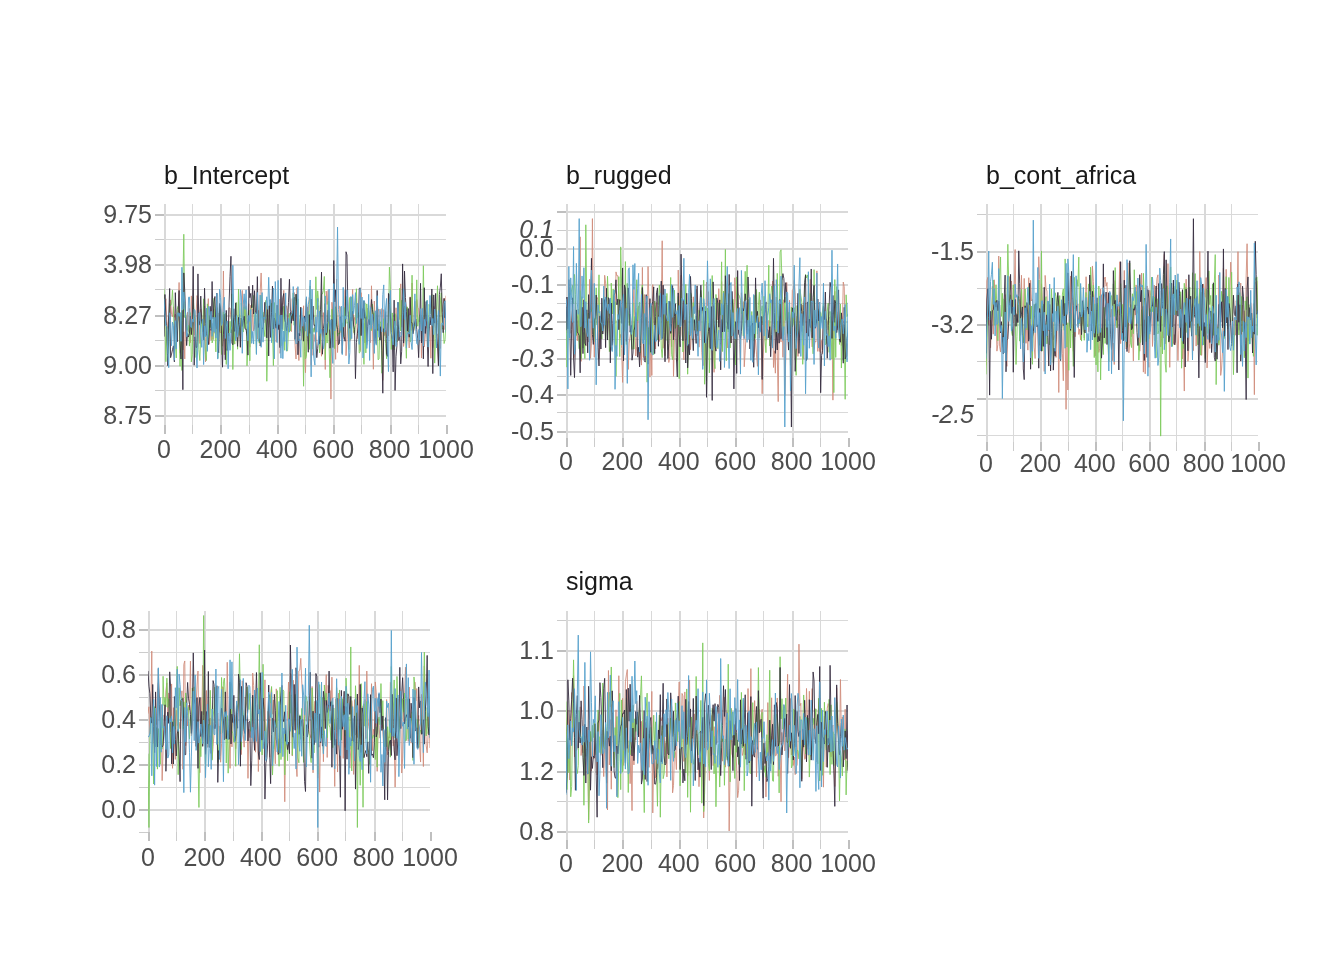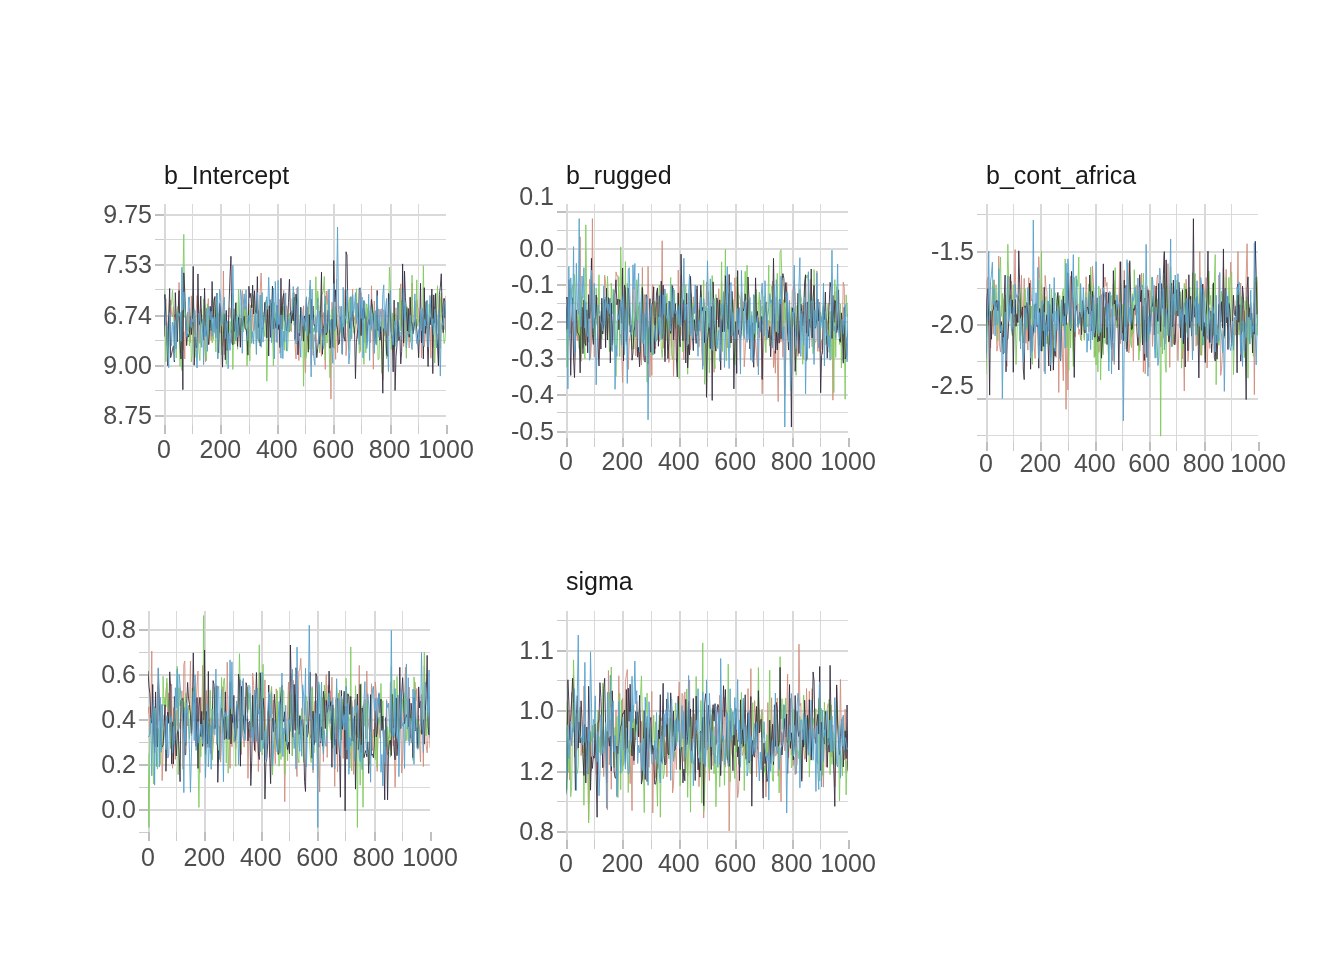--- a/index.html
+++ b/index.html
@@ -128,22 +128,22 @@
 
 <div id="page">
 
 
   <div id="facets">
       <div class="facet" style="left: 16px; top: 0px; width: 1344px; height: 960px; pointer-events: none;">
         <div class="facet-title" style="left: 148px; top: 161px;">b_Intercept</div>
         <div class="axis-y" style="left: 0px; top: 0px; width: 136px; height: 960px;">
           <div class="ytick" style="top: 414.955px;">8.75</div>
           <div class="ytick" style="top: 364.727px;">9.00</div>
-          <div class="ytick" style="top: 314.5px;">6.74</div>
-          <div class="ytick" style="top: 264.273px;">7.53</div>
+          <div class="ytick" style="top: 314.5px;">8.27</div>
+          <div class="ytick" style="top: 264.273px;">3.98</div>
           <div class="ytick" style="top: 214.045px;">9.75</div>
         </div>
         <div class="plotwrap" style="left: 148px; top: 204px; width: 282px; height: 221px;">
           <div class="panel">
             <div class="gridline minor-h" style="top: 185.841px;"></div>
             <div class="gridline minor-h" style="top: 135.614px;"></div>
             <div class="gridline minor-h" style="top: 85.3864px;"></div>
             <div class="gridline minor-h" style="top: 35.1591px;"></div>
             <div class="gridline major-h" style="top: 210.955px;"></div>
             <div class="gridline major-h" style="top: 160.727px;"></div>
@@ -199,25 +199,25 @@
           <div class="xlabel" style="left: 169.2px;">600</div>
           <div class="xlabel" style="left: 225.6px;">800</div>
           <div class="xlabel" style="left: 282px;">1000</div>
         </div>
       </div>
       <div class="facet" style="left: 0px; top: 0px; width: 1344px; height: 960px; pointer-events: none;">
         <div class="facet-title" style="left: 566px; top: 161px;">b_rugged</div>
         <div class="axis-y" style="left: 0px; top: 0px; width: 554px; height: 960px;">
           <div class="ytick" style="top: 430.688px;">-0.5</div>
           <div class="ytick" style="top: 394.125px;">-0.4</div>
-          <div class="ytick" style="top: 357.562px;">-0.3</div>
+          <div class="ytick" style="top: 357.562px; font-style: italic;">-0.3</div>
           <div class="ytick" style="top: 321px;">-0.2</div>
           <div class="ytick" style="top: 284.438px;">-0.1</div>
           <div class="ytick" style="top: 247.875px;">0.0</div>
-          <div class="ytick" style="top: 196px;">0.1</div>
+          <div class="ytick" style="top: 229px; font-style: italic;">0.1</div>
         </div>
         <div class="plotwrap" style="left: 566px; top: 204px; width: 282px; height: 234px;">
           <div class="panel">
             <div class="gridline minor-h" style="top: 208.406px;"></div>
             <div class="gridline minor-h" style="top: 171.844px;"></div>
             <div class="gridline minor-h" style="top: 135.281px;"></div>
             <div class="gridline minor-h" style="top: 98.7188px;"></div>
             <div class="gridline minor-h" style="top: 62.1562px;"></div>
             <div class="gridline minor-h" style="top: 25.5937px;"></div>
             <div class="gridline major-h" style="top: 226.688px;"></div>
@@ -278,22 +278,22 @@
           <div class="xlabel" style="left: 56.4px;">200</div>
           <div class="xlabel" style="left: 112.8px;">400</div>
           <div class="xlabel" style="left: 169.2px;">600</div>
           <div class="xlabel" style="left: 225.6px;">800</div>
           <div class="xlabel" style="left: 282px;">1000</div>
         </div>
       </div>
       <div class="facet" style="left: 0px; top: 0px; width: 1344px; height: 960px; pointer-events: none;">
         <div class="facet-title" style="left: 986px; top: 161px;">b_cont_africa</div>
         <div class="axis-y" style="left: 0px; top: 0px; width: 974px; height: 960px;">
-          <div class="ytick" style="top: 385px;">-2.5</div>
-          <div class="ytick" style="top: 324.469px;">-2.0</div>
+          <div class="ytick" style="top: 414px; font-style: italic;">-2.5</div>
+          <div class="ytick" style="top: 324.469px;">-3.2</div>
           <div class="ytick" style="top: 251.012px;">-1.5</div>
         </div>
         <div class="plotwrap" style="left: 986px; top: 204px; width: 272px; height: 238px;">
           <div class="panel">
             <div class="gridline minor-h" style="top: 230.654px;"></div>
             <div class="gridline minor-h" style="top: 157.198px;"></div>
             <div class="gridline minor-h" style="top: 83.7407px;"></div>
             <div class="gridline minor-h" style="top: 10.284px;"></div>
             <div class="gridline major-h" style="top: 193.926px;"></div>
             <div class="gridline major-h" style="top: 120.469px;"></div>

